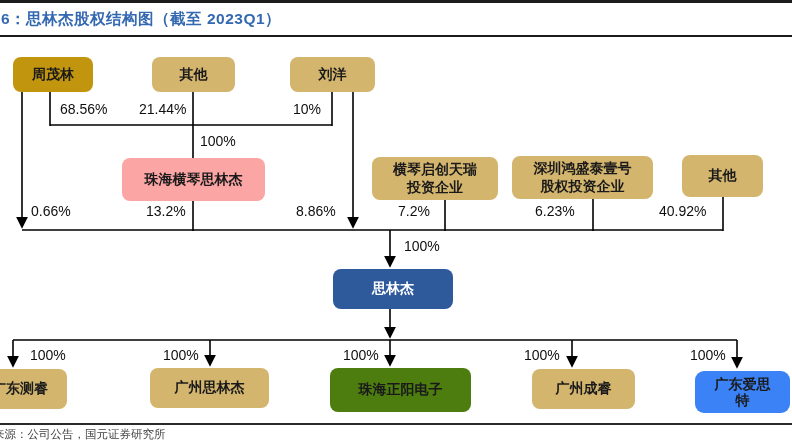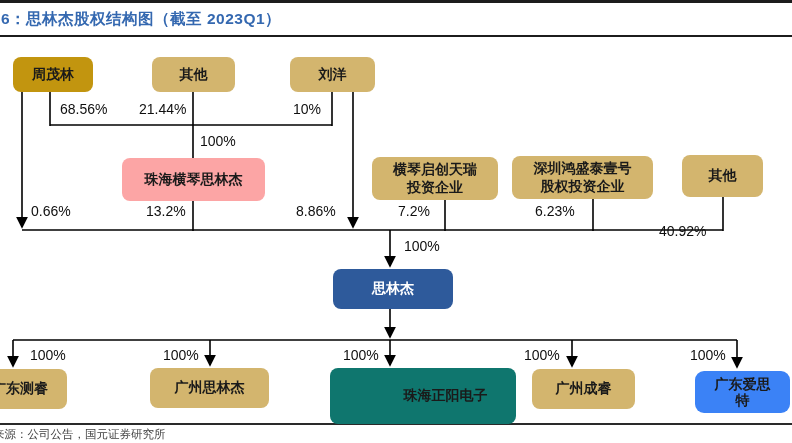--- a/index.html
+++ b/index.html
@@ -70,35 +70,35 @@
   <div class="node small" style="left: 372px; top: 157px; width: 126px; height: 43px; background-color: rgb(211, 181, 110);">横琴启创天瑞
 投资企业</div>
   <div class="node small" style="left: 512px; top: 156px; width: 141px; height: 43px; background-color: rgb(211, 181, 110);">深圳鸿盛泰壹号
 股权投资企业</div>
   <div class="node" style="left: 682px; top: 155px; width: 81px; height: 42px; background-color: rgb(211, 181, 110);">其他</div>
 
   <div class="node core" style="left: 333px; top: 269px; width: 120px; height: 40px; background-color: rgb(46, 90, 155);">思林杰</div>
 
   <div class="node" style="left: -27px; top: 369px; width: 94px; height: 40px; background-color: rgb(211, 181, 110);">广东测睿</div>
   <div class="node" style="left: 150px; top: 368px; width: 119px; height: 40px; background-color: rgb(211, 181, 110);">广州思林杰</div>
-  <div class="node" style="left: 330px; top: 368px; width: 141px; height: 56px; background-color: #0f766e; padding-left: 45px;">珠海正阳电子</div>
+  <div class="node" style="left: 330px; top: 368px; width: 141px; height: 44px; background-color: #4d7c0f;">珠海正阳电子</div>
   <div class="node" style="left: 532px; top: 369px; width: 103px; height: 40px; background-color: rgb(211, 181, 110);">广州成睿</div>
   <div class="node" style="left: 695px; top: 371px; width: 95px; height: 42px; line-height: 1.15; background-color: #3b82f6; border-radius: 9px;">广东爱思
 特</div>
 
   <span class="pct" style="left:60px;top:101px;">68.56%</span>
   <span class="pct" style="left:139px;top:101px;">21.44%</span>
   <span class="pct" style="left:293px;top:101px;">10%</span>
   <span class="pct" style="left:200px;top:133px;">100%</span>
   <span class="pct" style="left:31px;top:203px;">0.66%</span>
   <span class="pct" style="left:146px;top:203px;">13.2%</span>
   <span class="pct" style="left:296px;top:203px;">8.86%</span>
   <span class="pct" style="left:398px;top:203px;">7.2%</span>
   <span class="pct" style="left:535px;top:203px;">6.23%</span>
-  <span class="pct" style="left:659px;top:203px;margin-top:20px;">40.92%</span>
+  <span class="pct" style="left:659px;top:203px;">40.92%</span>
   <span class="pct" style="left:404px;top:238px;">100%</span>
   <span class="pct" style="left:30px;top:347px;">100%</span>
   <span class="pct" style="left:163px;top:347px;">100%</span>
   <span class="pct" style="left:343px;top:347px;">100%</span>
   <span class="pct" style="left:524px;top:347px;">100%</span>
   <span class="pct" style="left:690px;top:347px;">100%</span>
 
   <div id="rule-bottom" class="rule"></div>
   <div id="source-note">来源：公司公告，国元证券研究所</div>
 

